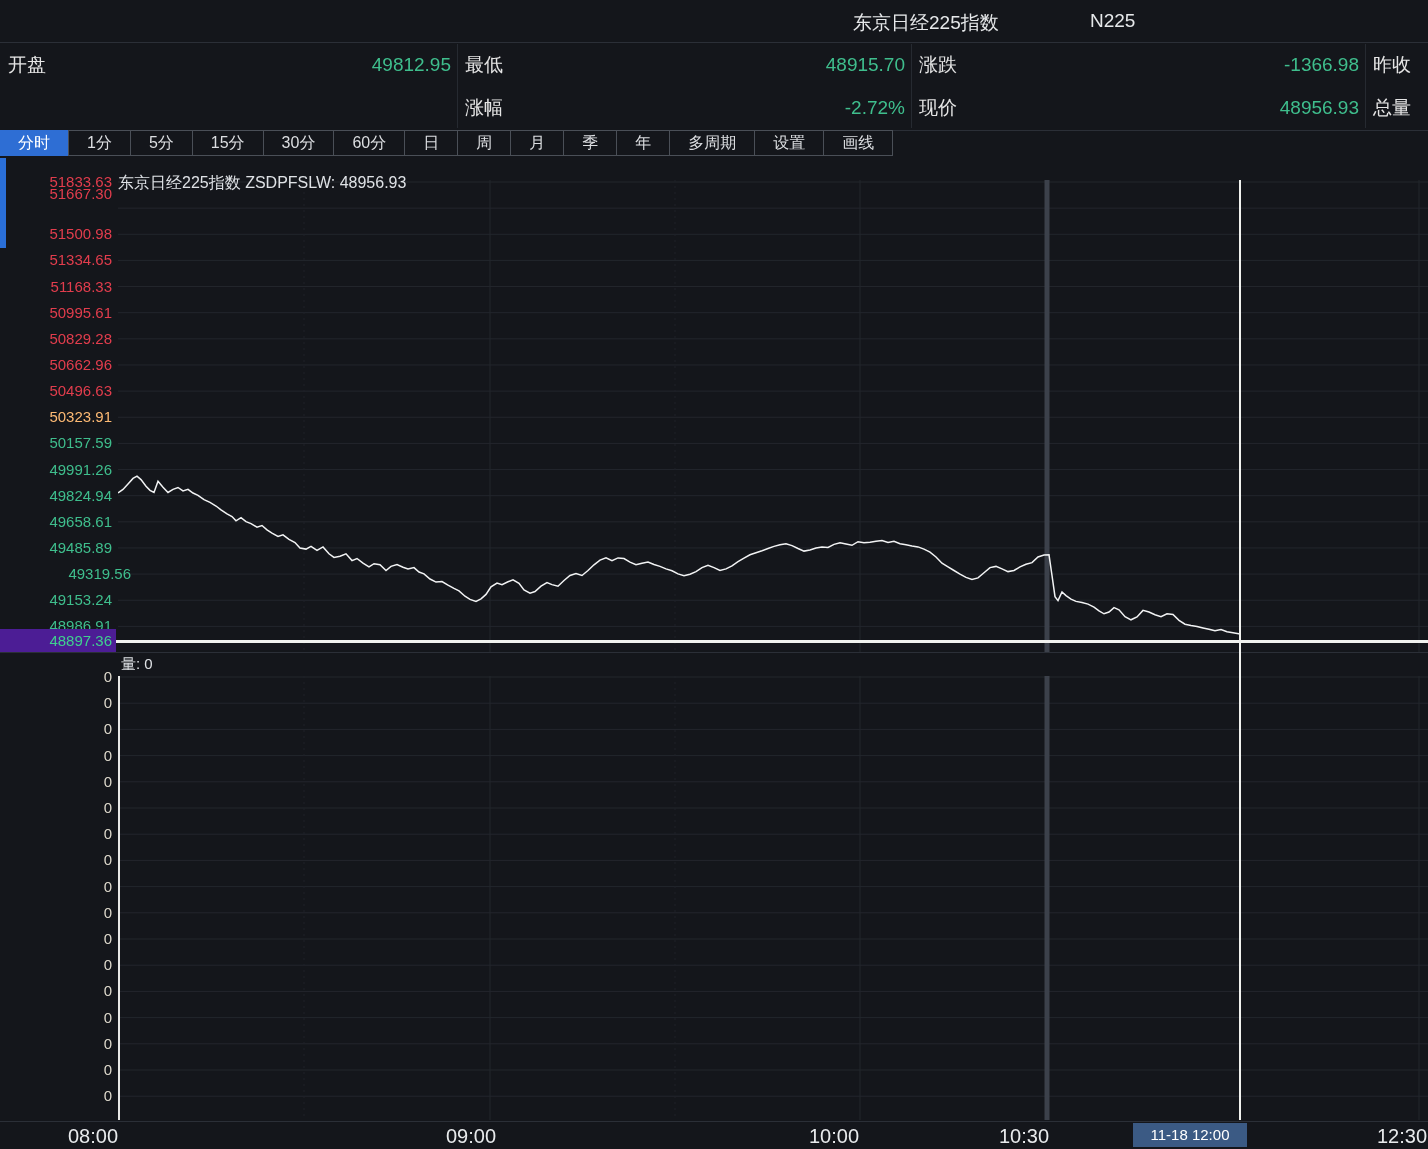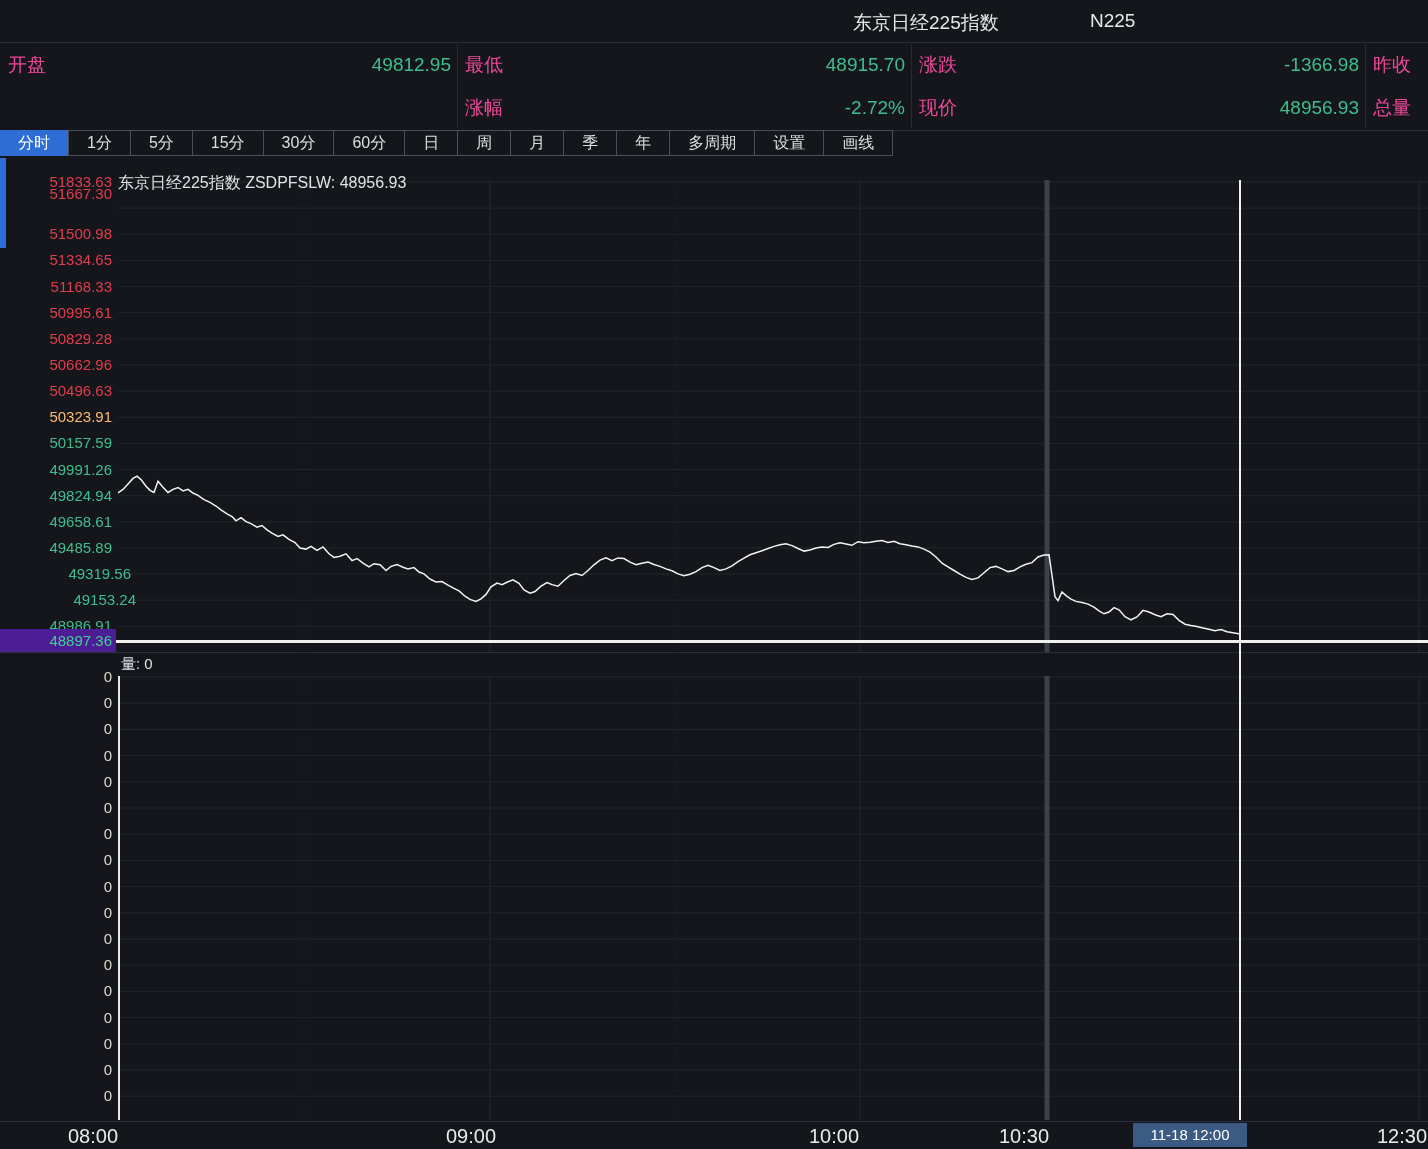--- a/index.html
+++ b/index.html
@@ -5,21 +5,21 @@
   html,body{margin:0;padding:0;background:#0d0f12;}
   #screen{position:relative;width:1428px;height:1149px;background:#14161b;overflow:hidden;
           font-family:"Liberation Sans","DejaVu Sans",sans-serif;color:#e4e6e9;}
   
   #top-header{position:absolute;left:0;top:0;width:1428px;height:42px;border-bottom:1px solid #2b2f37;}
   #hdr-title{position:absolute;left:853px;top:10px;font-size:19px;color:#e6e8ea;}
   #hdr-symbol{position:absolute;left:1090px;top:10px;font-size:19px;color:#e6e8ea;}
   
   #info-panel{position:absolute;left:0;top:42px;width:1428px;height:88px;border-bottom:1px solid #2b2f37;}
   .info-cell{position:absolute;height:43px;line-height:43px;font-size:19px;white-space:nowrap;}
-  .info-label{position:absolute;left:8px;color:#ec4899;}
+  .info-label{position:absolute;left:8px;color:#e5e5e5;}
   .info-value{position:absolute;right:6px;color:#3fbe8d;}
   .info-divider{position:absolute;top:2px;bottom:2px;width:1px;background:#262a31;}
   
   #tab-bar{position:absolute;left:0;top:130px;height:28px;display:flex;align-items:flex-start;}
   .tab{height:24px;line-height:24px;padding:0 18px;font-size:16px;color:#dcdee1;
        border:1px solid #4a4f57;margin-left:-1px;background:#14161b;white-space:nowrap;cursor:default;}
   .tab.active{background:#2e6ed4;color:#ffffff;border-color:#2e6ed4;}
   
   #chart-root{position:absolute;left:0;top:158px;width:1428px;height:991px;}
   #left-scrollbar{position:absolute;left:0;top:0;width:6px;height:90px;background:#2a6fd8;}
@@ -113,21 +113,21 @@
         <div class="y-label y-red" style="top: 171.84px;">50829.28</div>
         <div class="y-label y-red" style="top: 197.98px;">50662.96</div>
         <div class="y-label y-red" style="top: 224.12px;">50496.63</div>
         <div class="y-label y-white" style="top: 250.26px;">50323.91</div>
         <div class="y-label y-green" style="top: 276.4px;">50157.59</div>
         <div class="y-label y-green" style="top: 302.54px;">49991.26</div>
         <div class="y-label y-green" style="top: 328.68px;">49824.94</div>
         <div class="y-label y-green" style="top: 354.82px;">49658.61</div>
         <div class="y-label y-green" style="top: 380.96px;">49485.89</div>
         <div class="y-label y-green" style="top: 407.1px; margin-left: 19px;">49319.56</div>
-        <div class="y-label y-green" style="top: 433.24px; margin-left: 24px;">49153.24</div>
+        <div class="y-label y-green" style="top: 433.24px;">49153.24</div>
         <div class="y-label y-green" style="top: 459.38px;">48986.91</div>
       </div>
     <div id="chart-title">东京日经225指数 ZSDPFSLW: 48956.93</div>
     <div id="pane-divider"></div>
     <div id="volume-label">量: 0</div>
     <div id="vol-zeros">
         <div class="vol-zero" style="top: 510px;">0</div>
         <div class="vol-zero" style="top: 536.2px;">0</div>
         <div class="vol-zero" style="top: 562.4px;">0</div>
         <div class="vol-zero" style="top: 588.6px;">0</div>

